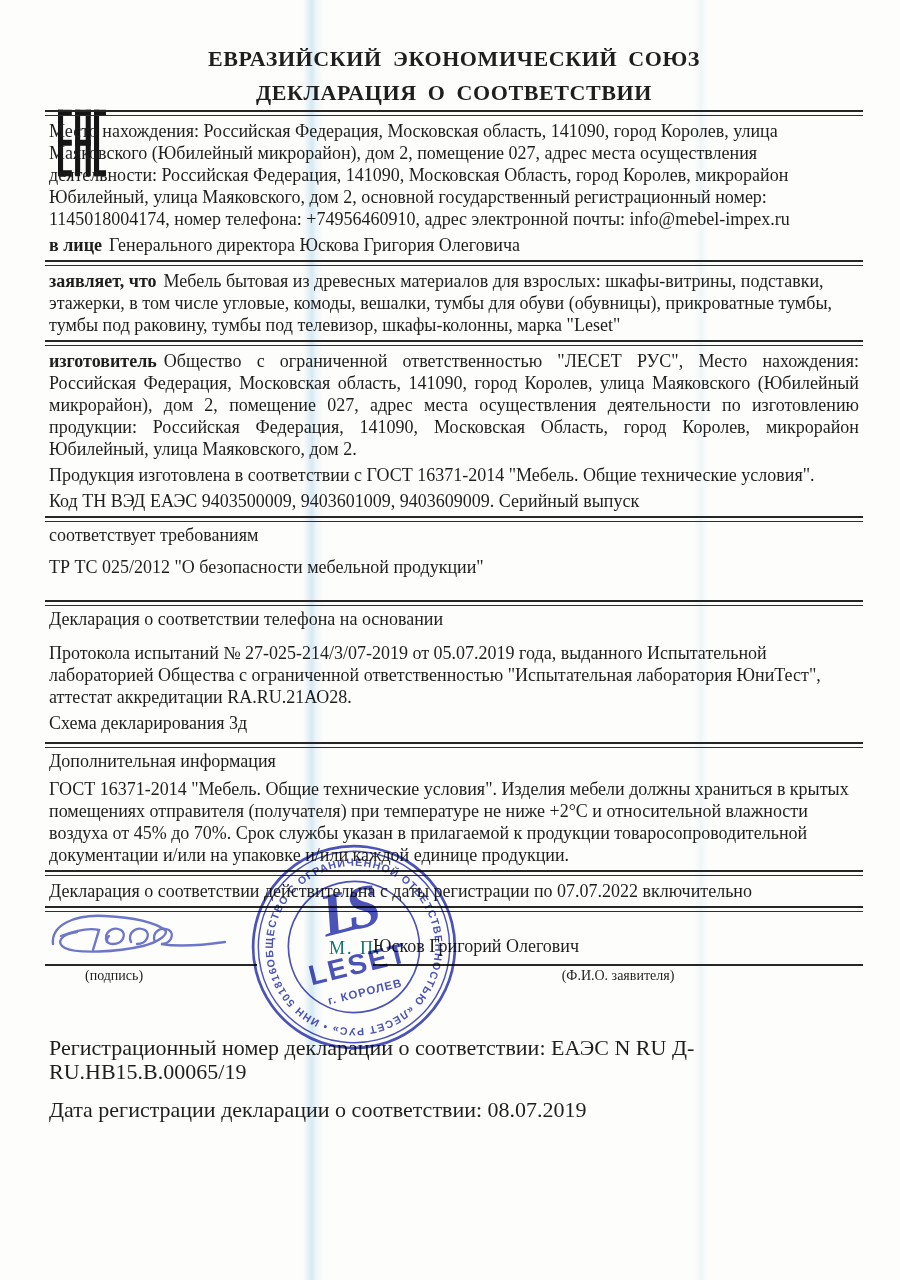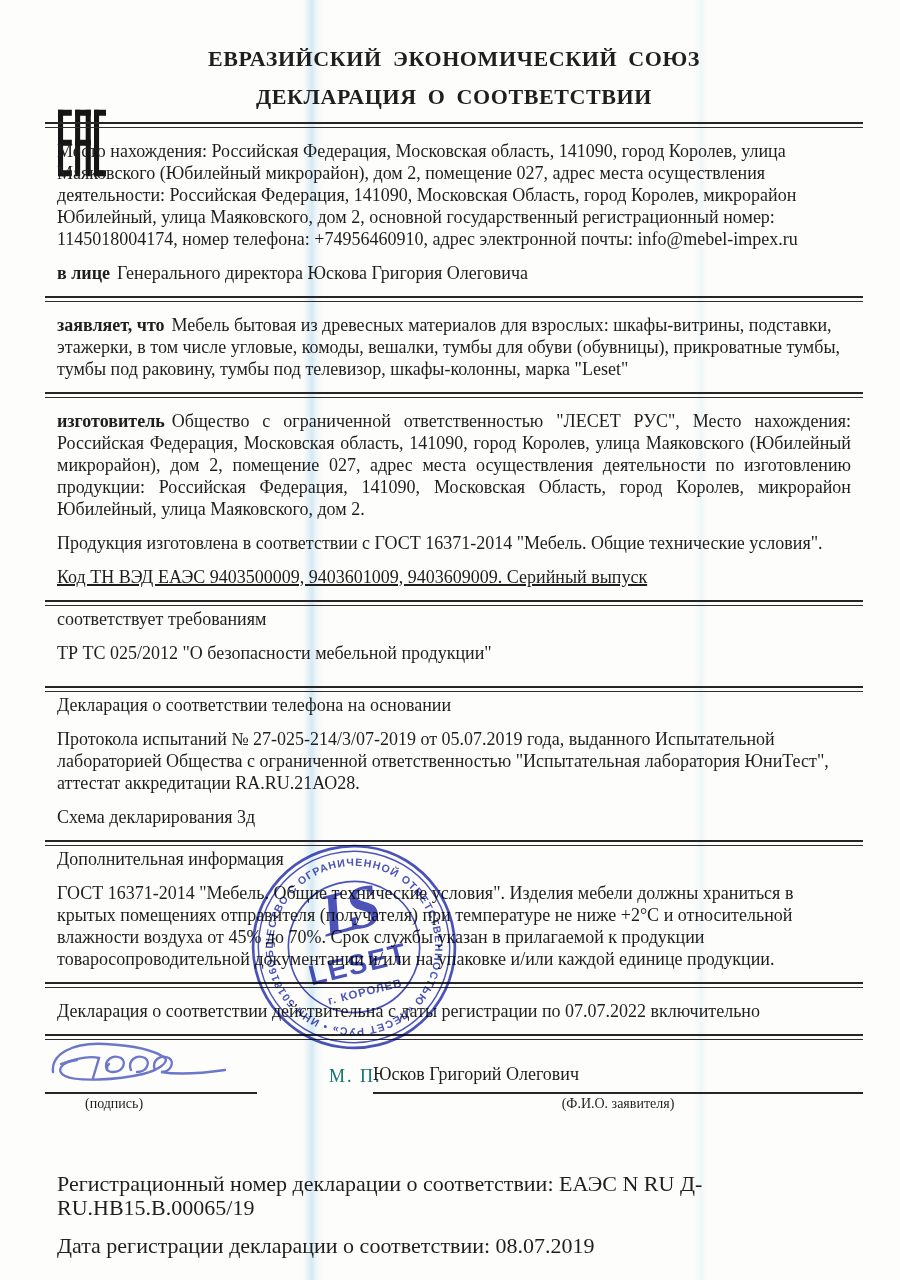--- a/index.html
+++ b/index.html
@@ -8,33 +8,33 @@
     background:#fdfdfb;
     font-family:"Liberation Serif","DejaVu Serif",serif;
     color:#1e1e1e;
   }
   .scan-stripe{position:absolute;top:0;height:1280px;pointer-events:none}
   .stripe-main{left:303px;width:20px;
     background:linear-gradient(90deg,rgba(160,205,228,0) 0%,rgba(150,200,228,.38) 45%,rgba(170,215,235,.2) 65%,rgba(160,205,228,0) 100%)}
   .stripe-faint{left:694px;width:14px;
     background:linear-gradient(90deg,rgba(170,210,230,0) 0%,rgba(170,210,230,.16) 50%,rgba(170,210,230,0) 100%)}
   .content{position:absolute;left:45px;top:0;width:818px}
-  p{margin:12px}
+  p{margin:4px}
   .title{font-weight:bold;text-align:center;font-size:22px;letter-spacing:.6px;word-spacing:5px}
   .t1{margin-top:46px}
   .t2{margin-top:8px}
   .eac{position:absolute;left:58px;top:106px}
   .para{font-size:18px;line-height:22px;text-align:justify}
   .para-left{font-size:18px;line-height:22px;text-align:left}
   .lbl{font-weight:bold;margin-right:7px}
   .b{font-weight:normal}
   .rule{border:none;height:3px;border-top:2px solid #262626;border-bottom:1.5px solid #2e2e2e;margin:3px 0 2px 0;background:transparent}
   .mt2{margin-top:2px}.mt4{margin-top:4px}.mt6{margin-top:6px}.mt8{margin-top:8px}.mt10{margin-top:10px}
   .mt12{margin-top:12px}.mt14{margin-top:14px}.mt22{margin-top:22px}.mt56{margin-top:56px}
-  .ul{text-decoration:underline;text-decoration-thickness:1.5px}
+  .ul{text-decoration-thickness:1.5px}
   .sig-zone{position:relative;height:118px}
   .sig-line-left{position:absolute;left:0;top:50px;width:212px;border-top:2px solid #262626}
   .sig-caption-left{position:absolute;left:40px;top:54px;font-size:14px}
   .mp-mark{position:absolute;left:284px;top:24px;font-size:18px;letter-spacing:2px;color:#0f766e}
   .sig-line-right{position:absolute;left:328px;top:50px;width:490px;border-top:2px solid #262626}
   .sig-name{position:absolute;left:328px;top:22px;width:490px;text-align:left;font-size:18px}
   .sig-caption-right{position:absolute;left:328px;top:54px;width:490px;text-align:center;font-size:14px}
   .signature-svg{position:absolute;left:2px;top:-8px}
   .stamp{position:absolute;left:250px;top:843px;width:208px;height:208px;
     transform:rotate(-14deg);mix-blend-mode:multiply;opacity:.92;pointer-events:none}

